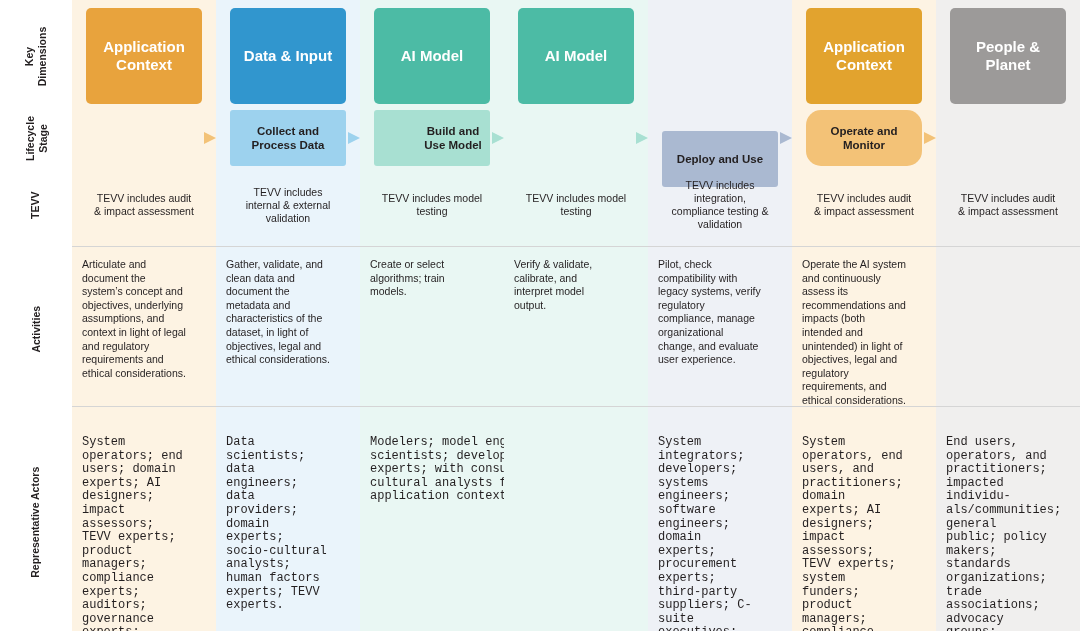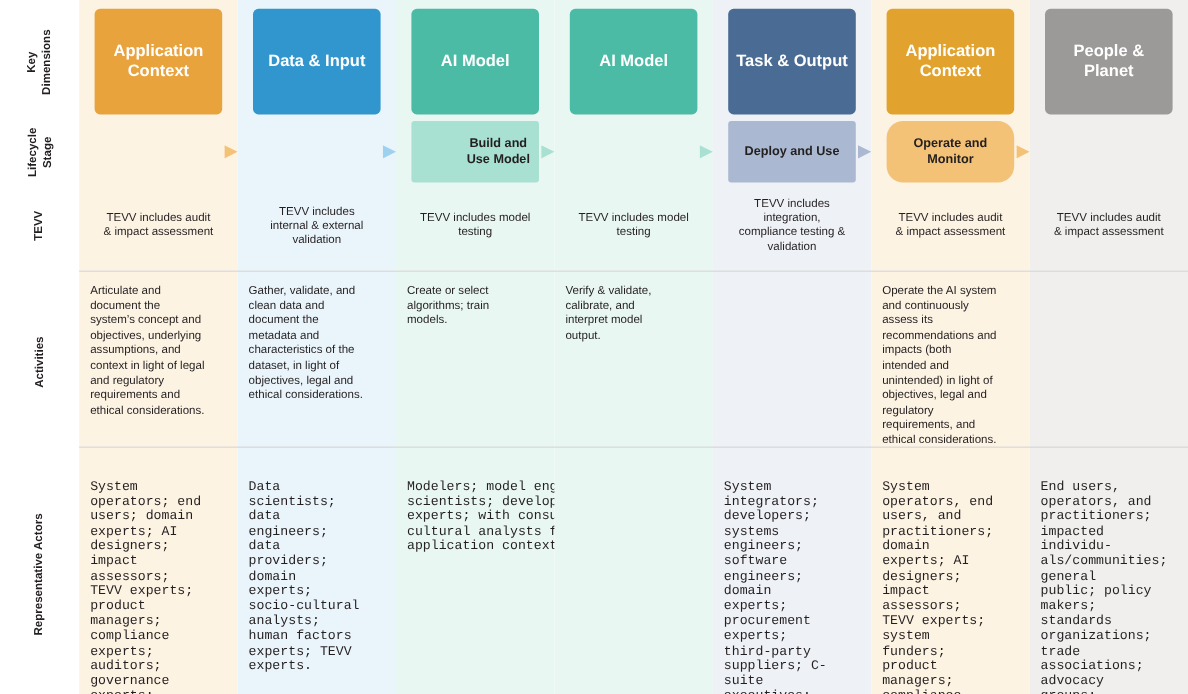--- a/index.html
+++ b/index.html
@@ -197,20 +197,21 @@
       <div class="cell hdr inner" style="background:#e8a33d;">Application Context</div>
       <div class="cell tevv">TEVV includes audit &amp; impact assessment</div>
       <div class="cell act">Articulate and document the system’s concept and objectives, underlying assumptions, and context in light of legal and regulatory requirements and ethical considerations.</div>
       <div class="cell actors">System operators; end users; domain experts; AI designers; impact assessors; TEVV experts; product managers; compliance experts; auditors; governance experts; organizational management; C-suite executives; impacted individuals/ communities; evaluators.</div>
     </div>
 
     <div class="col">
       <div class="tint-top" style="background:#eaf4fb;"></div>
       <div class="tint-bottom" style="background:#eaf4fb;"></div>
       <div class="cell hdr inner" style="background:#3196ce;">Data &amp; Input</div>
+      <div class="cell stage" style="background:#9dd2ee;">Collect and Process Data</div>
       <div class="cell tevv">TEVV includes internal &amp; external validation</div>
       <div class="cell act">Gather, validate, and clean data and document the metadata and characteristics of the dataset, in light of objectives, legal and ethical considerations.</div>
       <div class="cell actors">Data scientists; data engineers; data providers; domain experts; socio-cultural analysts; human factors experts; TEVV experts.</div>
     </div>
 
     <div class="col">
       <div class="tint-top" style="background:#e9f7f3;"></div>
       <div class="tint-bottom" style="background:#e9f7f3;"></div>
       <div class="cell hdr inner" style="background:#4cbba5;">AI Model</div>
       <div class="cell stage" style="background:#a8e0d2;padding-left:47px;">Build and Use Model</div>
@@ -223,23 +224,23 @@
       <div class="tint-top" style="background:#e9f7f3;"></div>
       <div class="tint-bottom" style="background:#e9f7f3;"></div>
       <div class="cell hdr inner" style="background:#4cbba5;">AI Model</div>
       <div class="cell tevv">TEVV includes model testing</div>
       <div class="cell act">Verify &amp; validate, calibrate, and interpret model output.</div>
     </div>
 
     <div class="col">
       <div class="tint-top" style="background:#eef1f6;"></div>
       <div class="tint-bottom" style="background:#eef1f6;"></div>
-      <div class="cell hdr inner" style="background:#4a6b94;">Task &amp; Output</div>
-      <div class="cell stage" style="background:#aab9d1;">Deploy and Use</div>
+      <div class="cell stage" style="background:#aab9d1;margin-top:21px;">Deploy and Use</div>
       <div class="cell tevv">TEVV includes integration, compliance testing &amp; validation</div>
+      <div class="cell act">Pilot, check compatibility with legacy systems, verify regulatory compliance, manage organizational change, and evaluate user experience.</div>
       <div class="cell actors">System integrators; developers; systems engineers; software engineers; domain experts; procurement experts; third-party suppliers; C-suite executives; with consultation of human factors experts, socio-cultural analysts, governance experts, TEVV experts,</div>
     </div>
 
     <div class="col">
       <div class="tint-top" style="background:#fdf3e3;"></div>
       <div class="tint-bottom" style="background:#fdf3e3;"></div>
       <div class="cell hdr inner" style="background:#e2a32e;">Application Context</div>
       <div class="cell stage" style="background:#f3c277;border-radius:15px;">Operate and Monitor</div>
       <div class="cell tevv">TEVV includes audit &amp; impact assessment</div>
       <div class="cell act">Operate the AI system and continuously assess its recommendations and impacts (both intended and unintended) in light of objectives, legal and regulatory requirements, and ethical considerations.</div>

